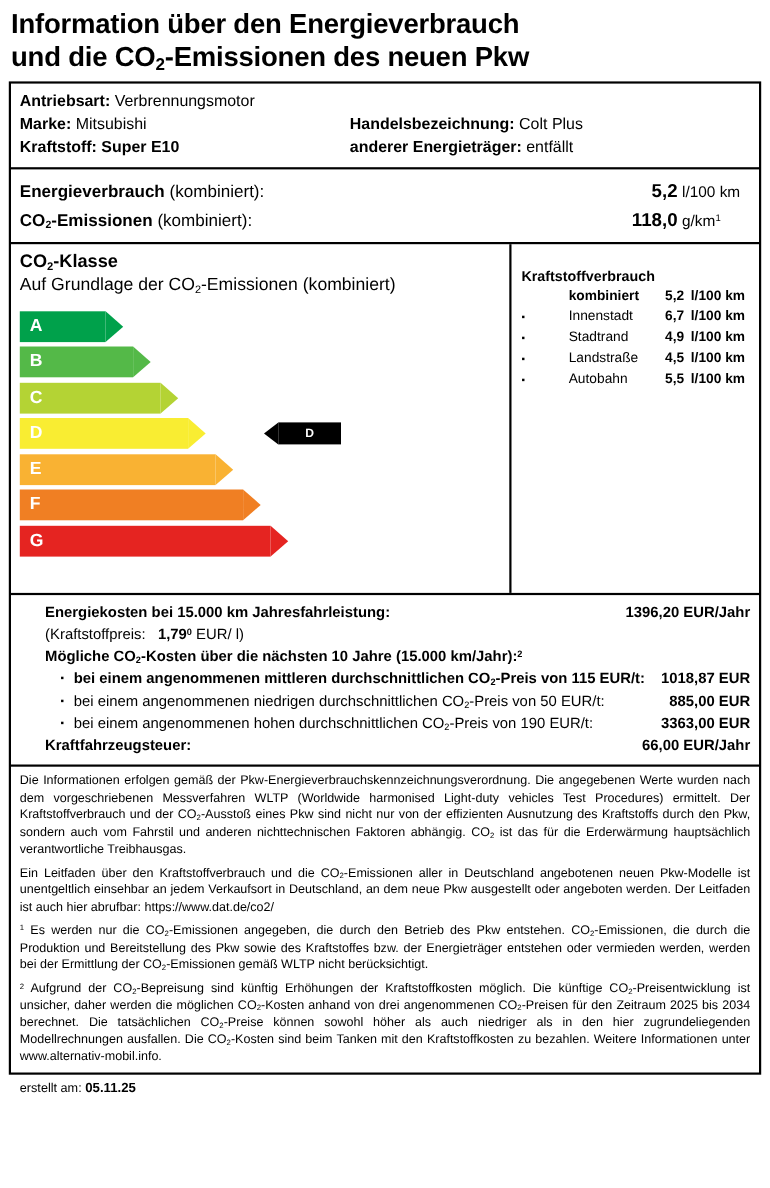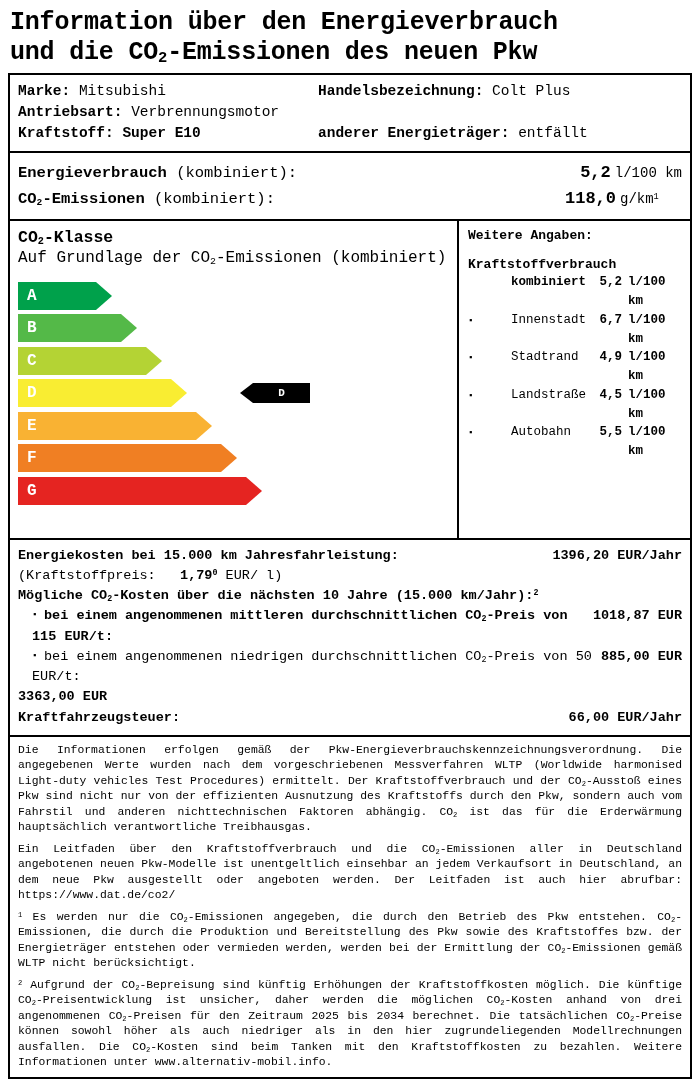--- a/index.html
+++ b/index.html
@@ -13,21 +13,20 @@
     font-family: "Liberation Sans", sans-serif;
     color: #000;
     -webkit-font-smoothing: antialiased;
   }
   .page {
     position: relative;
     width: 700px;
     height: 914px;
     box-sizing: border-box;
     padding: 4px 8px 0 8px;
-    font-family: Liberation Mono, monospace;
   }
   
   .title {
     font-size: 25px;
     font-weight: bold;
     line-height: 1.18;
     letter-spacing: -0.2px;
     padding: 4px 2px 6px 2px;
   }
   .title .l2 { display: block; }
@@ -139,21 +138,21 @@
   .erow .vl { font-weight: bold; width: 36px; text-align: right; padding-right: 6px;}
   .erow .un { width: 56px; font-weight: bold; }
   .erow.head .nm { font-weight: bold; }
 
   
   .costs {
     padding: 6px 8px 7px 8px;
     font-size: 13.5px;
     line-height: 1.5;
   }
-  .krow { display: flex; align-items: baseline; }
+  .krow { display: flex; align-items: baseline; margin-left: 23px; }
   .krow .kl { flex: 1; }
   .krow .kr { font-weight: bold; text-align: right; white-space: nowrap; }
   .b { font-weight: bold; }
   .indent { padding-left: 14px; }
   .bul { width: 12px; display: inline-block; font-size: 9px; vertical-align: 2px;}
 
   
   .notes {
     padding: 6px 8px 6px 8px;
     font-size: 11.4px;
@@ -183,34 +182,34 @@
   <div class="title">
     <span>Information über den Energieverbrauch</span>
     <span class="l2"><span>und die CO</span><sub>2</sub><span>-Emissionen des neuen Pkw</span></span>
   </div>
 
   <div class="frame">
 
     <div class="vehicle">
       <div class="vrow">
         <div class="vcol-l">
+          <span class="lbl">Antriebsart:</span>
+          <span class="val">Verbrennungsmotor</span>
+        </div>
+        <div class="vcol-r"></div>
+      </div>
+      <div class="vrow">
+        <div class="vcol-l">
           <span class="lbl">Marke:</span>
           <span class="val">Mitsubishi</span>
         </div>
         <div class="vcol-r">
           <span class="lbl">Handelsbezeichnung:</span>
           <span class="val">Colt  Plus</span>
         </div>
-      </div>
-      <div class="vrow">
-        <div class="vcol-l">
-          <span class="lbl">Antriebsart:</span>
-          <span class="val">Verbrennungsmotor</span>
-        </div>
-        <div class="vcol-r"></div>
       </div>
       <div class="vrow">
         <div class="vcol-l">
           <span class="lbl">Kraftstoff:</span>
           <span class="lbl">Super E10</span>
         </div>
         <div class="vcol-r">
           <span class="lbl">anderer Energieträger:</span>
           <span class="val">entfällt</span>
         </div>
@@ -269,21 +268,20 @@
               <div class="tip" style="border-left: 16px solid rgb(229, 36, 33);"></div>
             </div>
             <div class="arrow-marker" style="left: 222px; top: 101.5px;">
               <div class="ahead"></div>
               <div class="abody">D</div>
             </div>
           </div>
       </div>
 
       <div class="extrabox">
-        <div class="extra-title">Weitere Angaben:</div>
         <div class="extra-head">Kraftstoffverbrauch</div>
         <div id="erows">
             <div class="erow head">
               <span class="bullet"></span>
               <span class="nm">kombiniert</span>
               <span class="vl">5,2</span>
               <span class="un">l/100 km</span>
             </div>
             <div class="erow">
               <span class="bullet">▪</span>
@@ -329,20 +327,21 @@
       <div id="costrows">
           <div class="krow">
             <div class="kl indent b"><span class="bul">▪</span><span>bei einem angenommenen mittleren durchschnittlichen CO</span><sub>2</sub><span>-Preis von </span><span> 115 </span><span> EUR/t:</span></div>
             <div class="kr">1018,87 EUR</div>
           </div>
           <div class="krow">
             <div class="kl indent"><span class="bul">▪</span><span>bei einem angenommenen niedrigen durchschnittlichen CO</span><sub>2</sub><span>-Preis von </span><span> 50 </span><span> EUR/t:</span></div>
             <div class="kr">885,00 EUR</div>
           </div>
           <div class="krow">
+            <div class="kl indent"><span class="bul">▪</span><span>bei einem angenommenen hohen durchschnittlichen CO</span><sub>2</sub><span>-Preis von </span><span> 190 </span><span> EUR/t:</span></div>
             <div class="kr">3363,00 EUR</div>
           </div>
         </div>
       <div class="krow">
         <div class="kl b">Kraftfahrzeugsteuer:</div>
         <div class="kr">66,00 EUR/Jahr</div>
       </div>
     </div>
 
     <div class="sep"></div>

